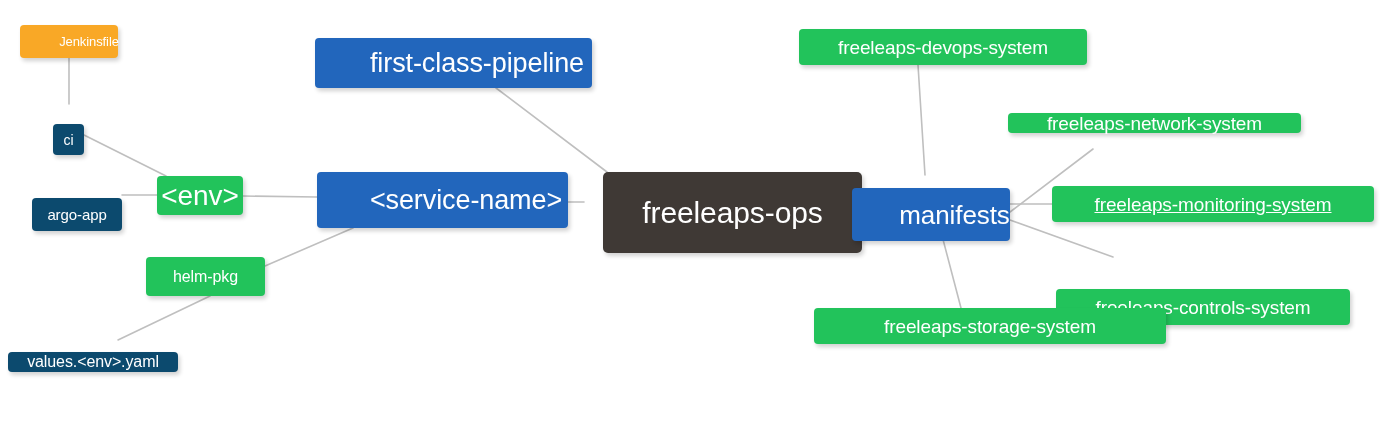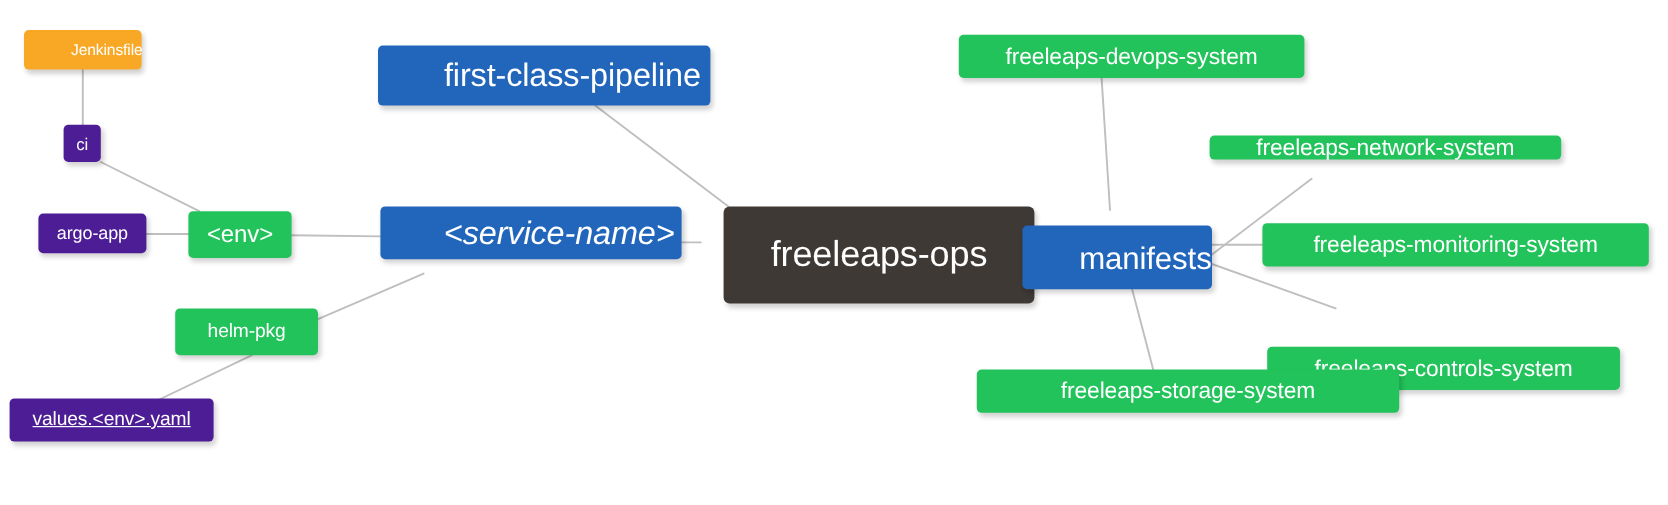--- a/index.html
+++ b/index.html
@@ -31,21 +31,21 @@
     border-radius: 4px;
     color: #ffffff;
     white-space: nowrap;
     line-height: 1;
     box-shadow: 2px 3px 4px rgba(0,0,0,0.18);
     letter-spacing: -0.1px;
   }
   .n-root   { background: #3F3935; border-radius: 5px; }
   .n-blue   { background: #2266BC; padding-left: 47px; }
   .n-green  { background: #22C35B; }
-  .n-red    { background: #4c1d95; }
+  .n-red    { background: #0c4a6e; margin-top: 20px; }
   .n-orange { background: #F9A826; }
 </style>
 </head>
 <body>
 
 <div id="canvas">
   <svg id="edges" viewBox="0 0 1390 421" xmlns="http://www.w3.org/2000/svg">
       <line x1="69" y1="58" x2="69" y2="104" stroke="#BFBFBF" stroke-width="1.6" stroke-linecap="round"></line>
       <line x1="84" y1="135" x2="166" y2="176" stroke="#BFBFBF" stroke-width="1.6" stroke-linecap="round"></line>
       <line x1="122" y1="195" x2="157" y2="195" stroke="#BFBFBF" stroke-width="1.6" stroke-linecap="round"></line>
@@ -64,48 +64,48 @@
   <div id="nodes">
       <div class="node n-orange" style="left: 20px; top: 25px; width: 98px; height: 33px; font-size: 13px; padding-left: 40px;">
         <span>Jenkinsfile</span>
       </div>
       <div class="node n-red" style="left: 53px; top: 104px; width: 31px; height: 31px; font-size: 14px;">
         <span>ci</span>
       </div>
       <div class="node n-red" style="left: 32px; top: 178px; width: 90px; height: 33px; font-size: 15px;">
         <span>argo-app</span>
       </div>
-      <div class="node n-green" style="left: 157px; top: 176px; width: 86px; height: 39px; font-size: 20px;">
+      <div class="node n-green" style="left: 157px; top: 176px; width: 86px; height: 39px; font-size: 28px;">
         <span>&lt;env&gt;</span>
       </div>
       <div class="node n-green" style="left: 146px; top: 257px; width: 119px; height: 39px; font-size: 16px;">
         <span>helm-pkg</span>
       </div>
-      <div class="node n-red" style="left: 8px; top: 332px; width: 170px; height: 36px; font-size: 16px; text-decoration: underline;">
+      <div class="node n-red" style="left: 8px; top: 332px; width: 170px; height: 20px; font-size: 16px;">
         <span>values.&lt;env&gt;.yaml</span>
       </div>
       <div class="node n-blue" style="left: 315px; top: 38px; width: 277px; height: 50px; font-size: 27px;">
         <span>first-class-pipeline</span>
       </div>
-      <div class="node n-blue" style="left: 317px; top: 172px; width: 251px; height: 44px; font-size: 27px; font-style: italic;">
+      <div class="node n-blue" style="left: 317px; top: 172px; width: 251px; height: 56px; font-size: 27px;">
         <span>&lt;service-name&gt;</span>
       </div>
       <div class="node n-root" style="left: 584px; top: 172px; width: 259px; height: 81px; font-size: 30px; margin-left: 19px;">
         <span>freeleaps-ops</span>
       </div>
       <div class="node n-blue" style="left: 852px; top: 175px; width: 158px; height: 53px; font-size: 26px; margin-top: 13px;">
         <span>manifests</span>
       </div>
       <div class="node n-green" style="left: 799px; top: 29px; width: 288px; height: 36px; font-size: 19px; justify-content: center;">
         <span>freeleaps-devops-system</span>
       </div>
       <div class="node n-green" style="left: 1008px; top: 113px; width: 293px; height: 20px; font-size: 19px; justify-content: center;">
         <span>freeleaps-network-system</span>
       </div>
-      <div class="node n-green" style="left: 1052px; top: 186px; width: 322px; height: 36px; font-size: 19px;">
+      <div class="node n-green" style="left: 1052px; top: 186px; width: 322px; height: 36px; font-size: 19px; text-decoration: underline;">
         <span>freeleaps-monitoring-system</span>
       </div>
       <div class="node n-green" style="left: 1056px; top: 257px; width: 294px; height: 36px; font-size: 19px; margin-top: 32px;">
         <span>freeleaps-controls-system</span>
       </div>
       <div class="node n-green" style="left: 814px; top: 308px; width: 352px; height: 36px; font-size: 19px;">
         <span>freeleaps-storage-system</span>
       </div>
     </div>
 </div>

